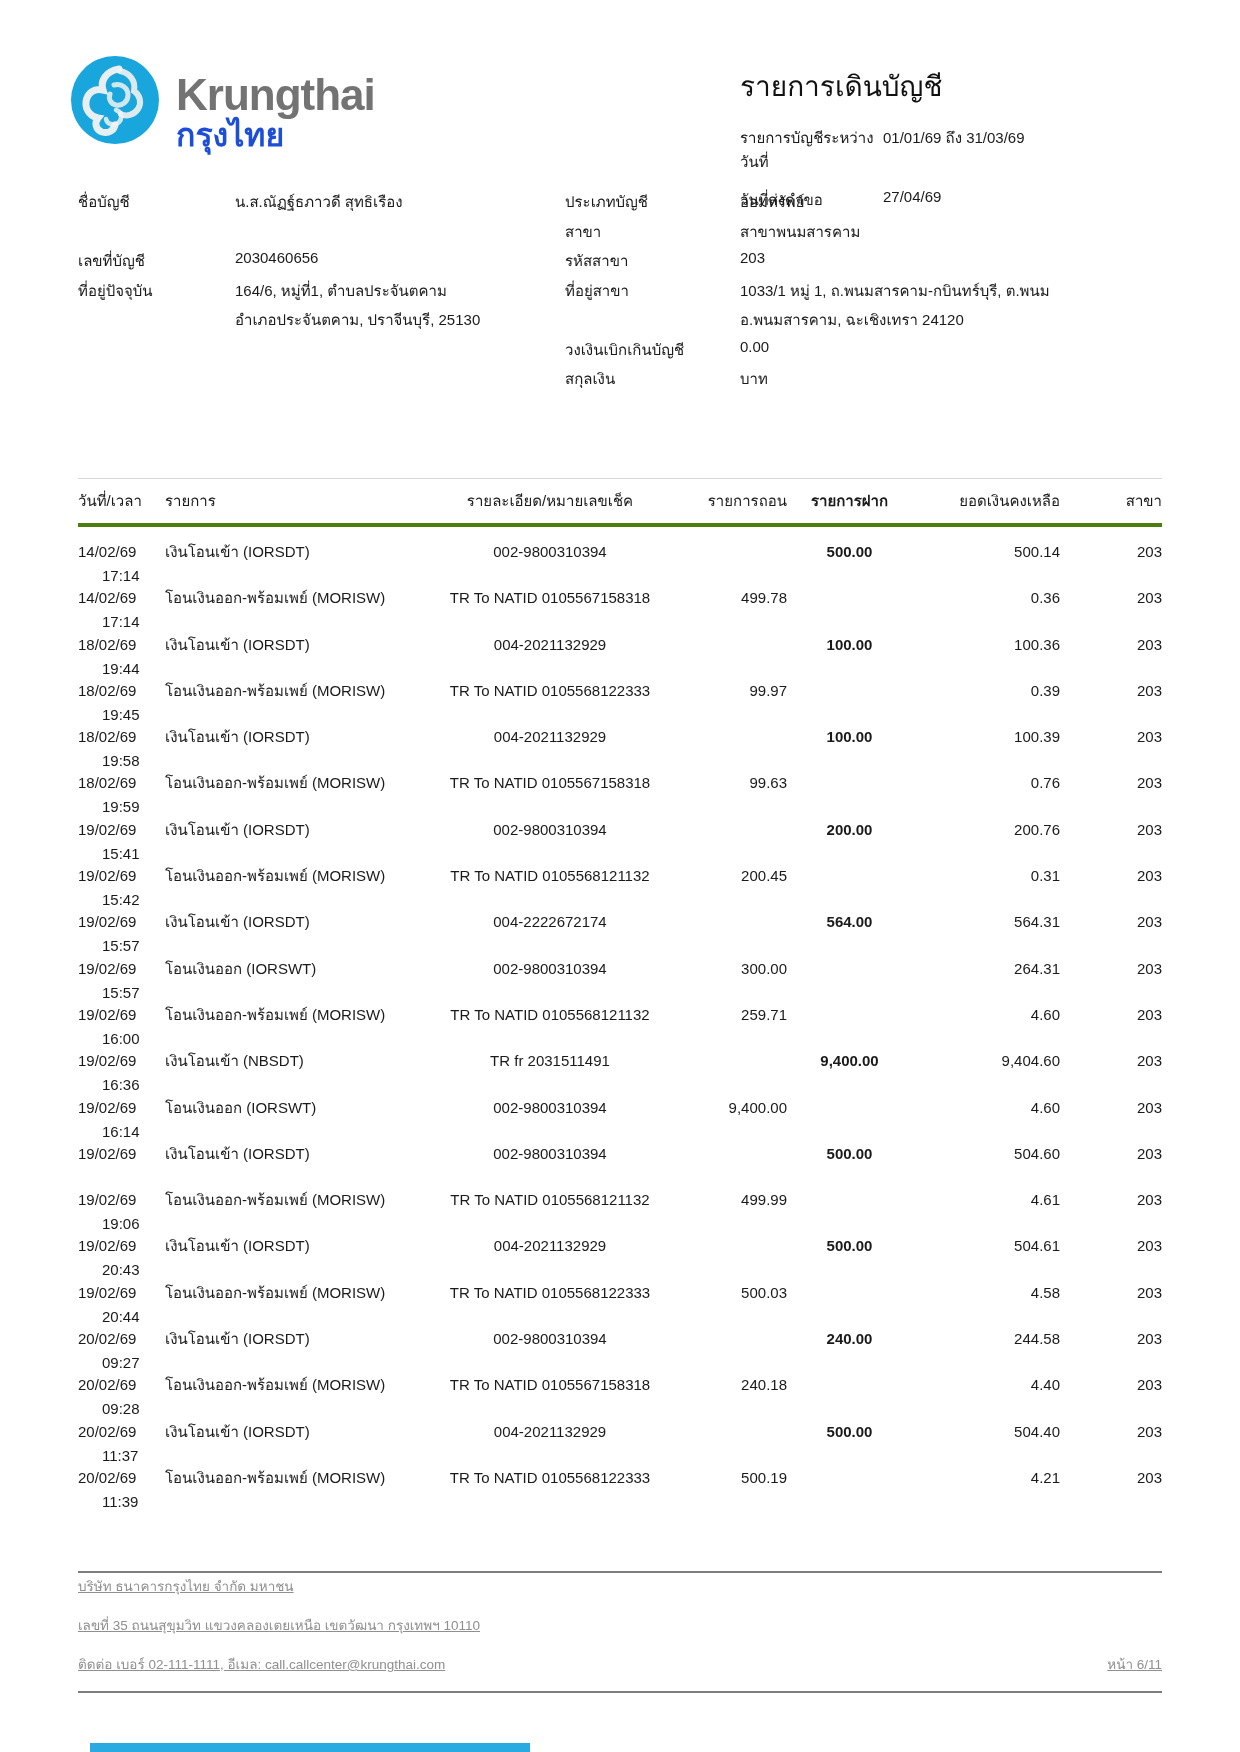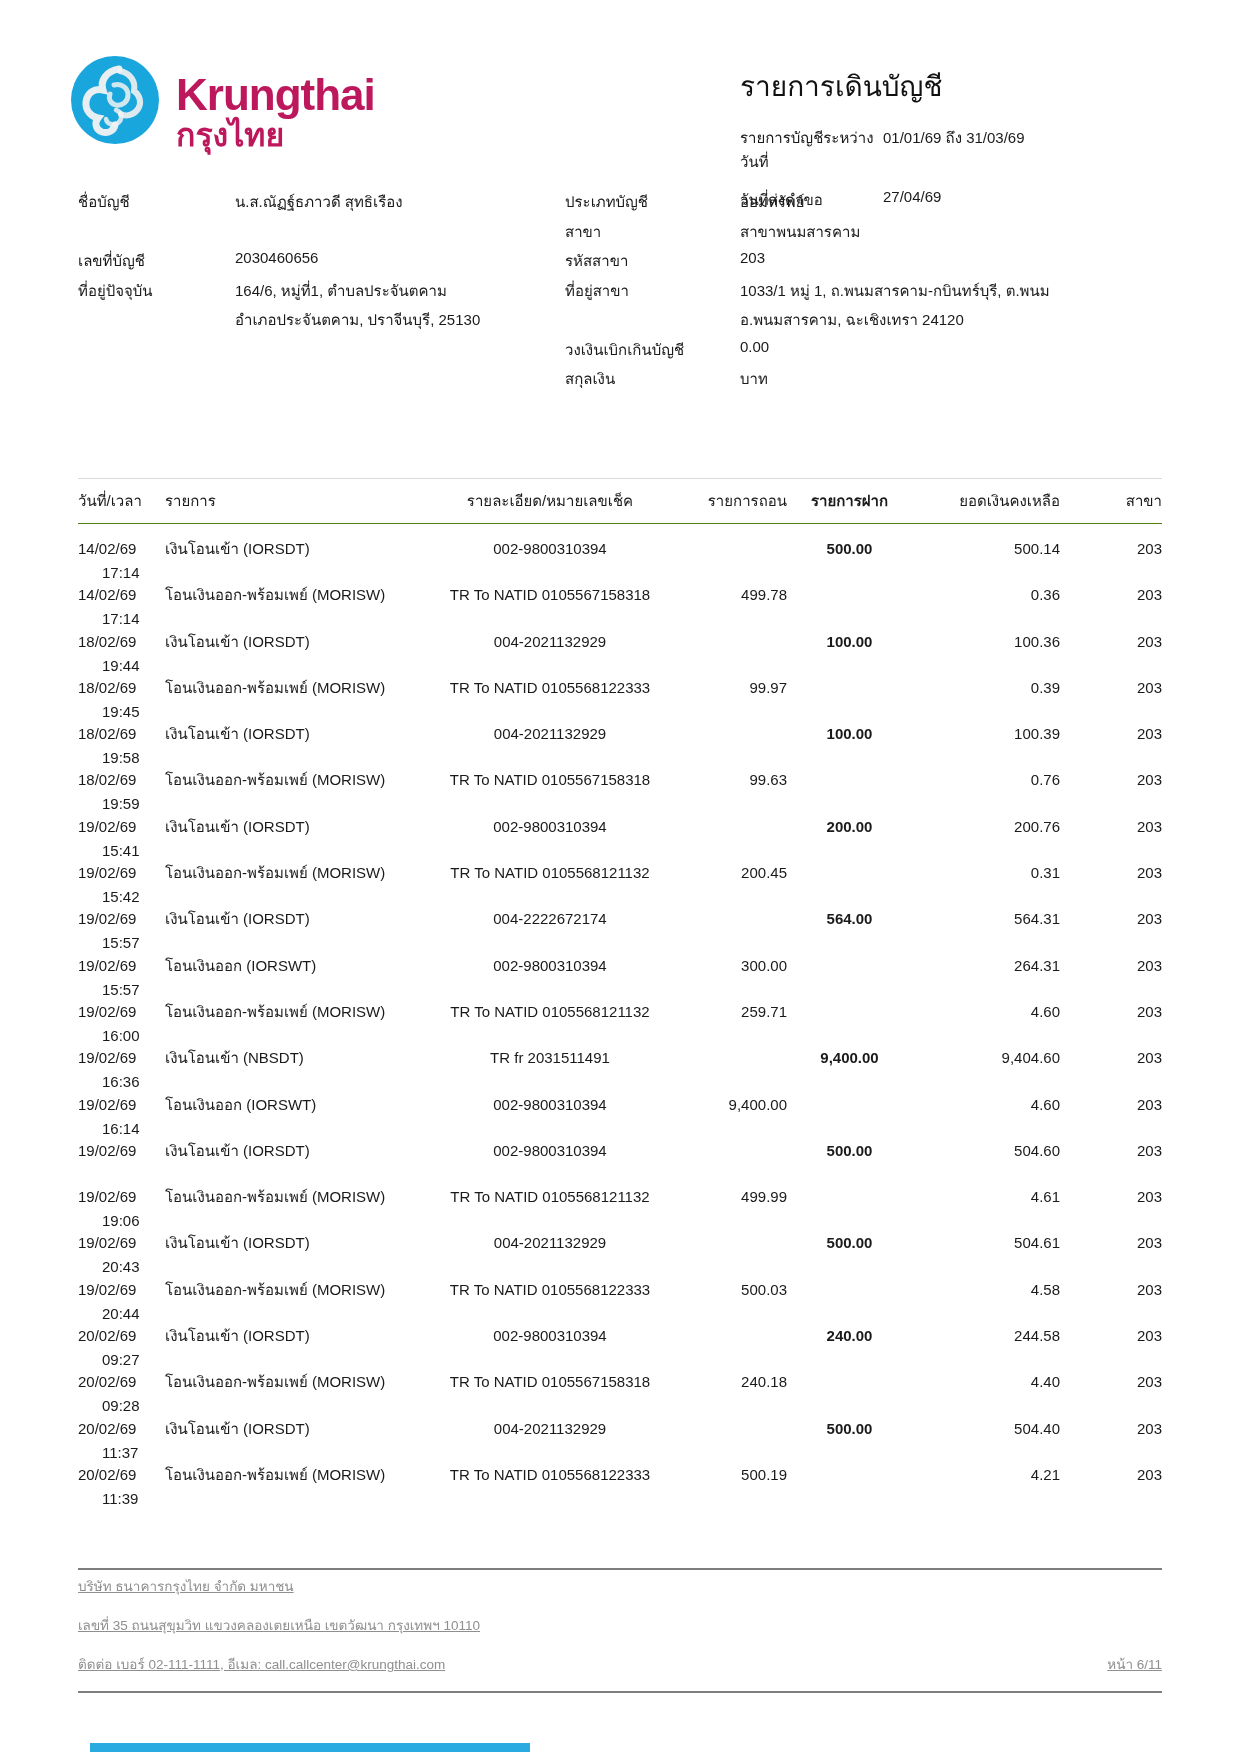--- a/index.html
+++ b/index.html
@@ -7,22 +7,22 @@
     width:1240px;height:1752px;background:#ffffff;position:relative;
     font-family:"Liberation Sans","DejaVu Sans",sans-serif;color:#1a1a1a;
     -webkit-font-smoothing:antialiased;
   }
   .page{position:relative;width:1240px;height:1752px;overflow:hidden;background:#fff;}
 
   
   .logo{position:absolute;left:70px;top:55px;display:flex;align-items:flex-start;}
   .logo-mark{width:90px;height:90px;flex:0 0 auto;}
   .logo-text{margin-left:16px;line-height:1;}
-  .logo-en{font-size:44px;font-weight:bold;color:#be185d;letter-spacing:-1px;margin-top:18px;}
-  .logo-th{font-size:32px;font-weight:bold;color:#be185d;margin-top:2px;}
+  .logo-en{font-size:44px;font-weight:bold;color:#737373;letter-spacing:-1px;margin-top:18px;}
+  .logo-th{font-size:32px;font-weight:bold;color:#1d4ed8;margin-top:2px;}
 
   
   .doc-header{position:absolute;left:740px;top:64px;width:430px;}
   .doc-title{font-size:28px;color:#111;margin:0 0 18px 0;font-weight:500;}
   .doc-meta{display:flex;font-size:15px;margin-bottom:14px;}
   .doc-meta .m-label{width:143px;flex:0 0 auto;}
   .doc-meta .m-value{}
 
   
   .account{position:absolute;left:78px;top:190px;width:1084px;font-size:15px;}
@@ -30,21 +30,21 @@
   .acc-col.left{left:0;width:470px;}
   .acc-col.right{left:487px;width:597px;}
   .acc-row{display:flex;height:29.5px;align-items:flex-start;}
   .acc-label{flex:0 0 auto;}
   .acc-col.left  .acc-label{width:157px;}
   .acc-col.right .acc-label{width:175px;}
   .acc-value{flex:1;}
 
   
   .stable{position:absolute;left:78px;top:478px;width:1084px;font-size:15px;}
-  .thead{height:44px;display:flex;align-items:center;border-top:1px solid #d9d9d9;border-bottom:1px solid #4d7c0f;}
+  .thead{height:44px;display:flex;align-items:center;border-top:1px solid #d9d9d9;border-bottom:4px solid #4d7c0f;}
   .tbody{padding-top:15px;}
   .trow{height:46.3px;}
   .l1{display:flex;line-height:19px;}
   .l2{line-height:19px;margin-top:5px;margin-left:24px;}
   .c0{width:87px;flex:0 0 auto;}
   .c1{width:270px;flex:0 0 auto;}
   .c2{width:230px;flex:0 0 auto;text-align:center;}
   .c3{width:122px;flex:0 0 auto;text-align:right;}
   .c4{width:125px;flex:0 0 auto;text-align:center;font-weight:bold;}
   .c5{width:148px;flex:0 0 auto;text-align:right;}

